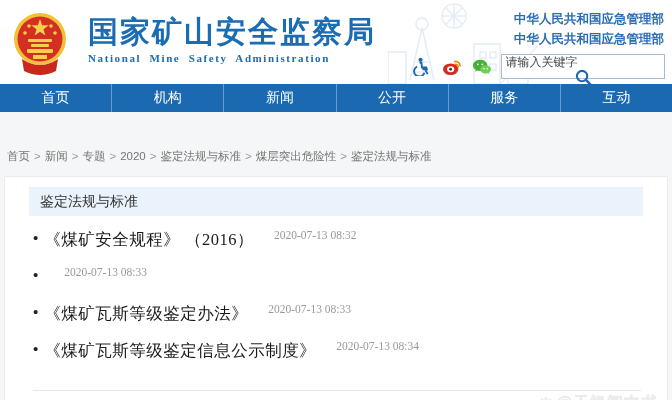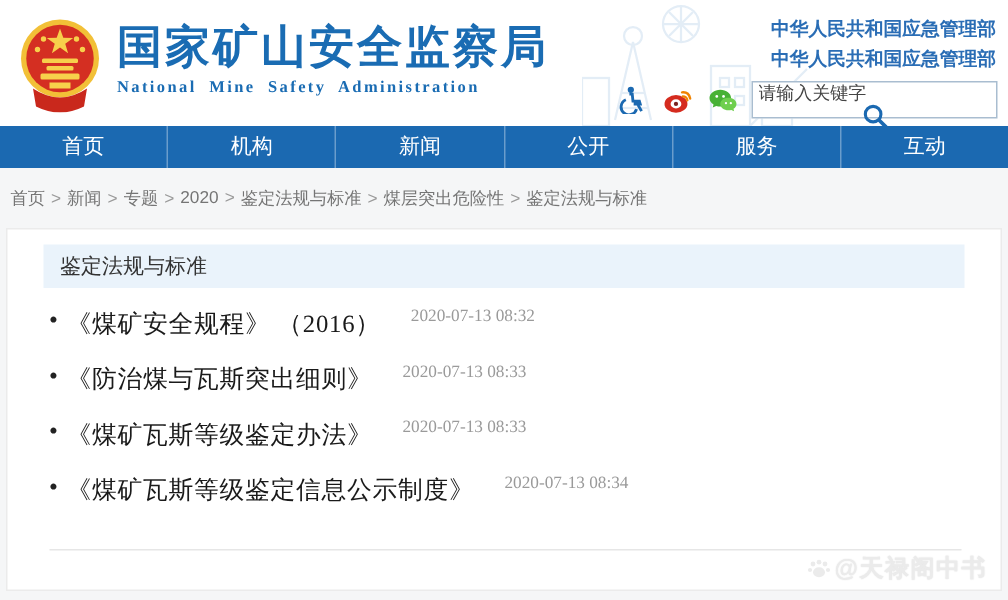--- a/index.html
+++ b/index.html
@@ -2,21 +2,21 @@
 <html><head>
 <meta charset="utf-8">
 <style>
   * { margin:0; padding:0; box-sizing:border-box; }
   html,body { width:672px; height:400px; overflow:hidden;
     font-family:"Liberation Sans","DejaVu Sans",sans-serif; background:#f5f6f7; }
 
   
   .header { position:relative; height:84px; background:#ffffff; overflow:hidden; }
   .header-art { position:absolute; left:388px; top:0; z-index:0; opacity:.85; }
-  .logo-wrap { position:absolute; left:12px; top:11px; display:flex; align-items:flex-start; gap:10px; z-index:1; cursor:pointer; }
+  .logo-wrap { position:absolute; left:12px; top:11px; display:flex; align-items:flex-start; gap:20px; z-index:1; cursor:pointer; }
   .emblem { width:56px; height:64px; display:block; }
   .titles { padding-top:4px; }
   .site-title { font-family:"Liberation Serif","DejaVu Serif",serif; font-weight:bold;
     font-size:30px; line-height:34px; color:#1a6cb3; letter-spacing:2px; white-space:nowrap; }
   .site-subtitle { font-family:"Liberation Serif","DejaVu Serif",serif; font-weight:bold;
     font-size:11px; color:#1a6cb3; letter-spacing:1.6px; word-spacing:4px; margin-top:3px; white-space:nowrap; }
 
   .header-right { position:absolute; right:8px; top:9px; text-align:right; z-index:2; }
   .gov-link { display:block; font-size:12.5px; line-height:20px; color:#2a6db5; text-decoration:none; font-weight:bold; cursor:pointer; }
 
@@ -33,21 +33,21 @@
   
   .navbar { height:28px; background:#1b69b1; }
   .navbar ul { list-style:none; display:flex; height:100%; }
   .nav-item { flex:1; display:flex; align-items:center; justify-content:center;
     color:#ffffff; font-size:14px; cursor:pointer; position:relative; }
   .nav-item + .nav-item { border-left:1px solid rgba(255,255,255,.35); }
 
   
   .content-area { height:288px; background:#f5f6f7; }
   .breadcrumb { height:40px; display:flex; align-items:center; padding:0 7px;
-    font-size:11.5px; color:#757575; flex-wrap:nowrap; white-space:nowrap; }
+    font-size:11.5px; color:#757575; flex-wrap:nowrap; white-space:nowrap;margin-top:24px; }
   .crumb-label { color:#757575; cursor:pointer; }
   .crumb:last-child .crumb-label { cursor:default; }
   .crumb-sep { color:#9a9a9a; padding:0 4px; }
 
   .panel { position:relative; margin:0 4px; height:242px; background:#ffffff;
     border:1px solid #ebebeb; }
   .section-bar { margin:10px 24px 0 24px; height:29px; background:#eaf3fb;
     display:flex; align-items:center; padding:0 11px; }
   .section-title { font-size:14px; color:#333333; }
 
@@ -198,21 +198,20 @@
     </div>
 
     <ul class="article-list">
 
         <li class="article-row">
           <a class="article-link">《煤矿安全规程》 （2016）</a>
           <span class="article-date">2020-07-13 08:32</span>
         </li>
 
         <li class="article-row">
-          <a class="article-link">《防治煤与瓦斯突出细则》</a>
           <span class="article-date">2020-07-13 08:33</span>
         </li>
 
         <li class="article-row">
           <a class="article-link">《煤矿瓦斯等级鉴定办法》</a>
           <span class="article-date">2020-07-13 08:33</span>
         </li>
 
         <li class="article-row">
           <a class="article-link">《煤矿瓦斯等级鉴定信息公示制度》</a>

